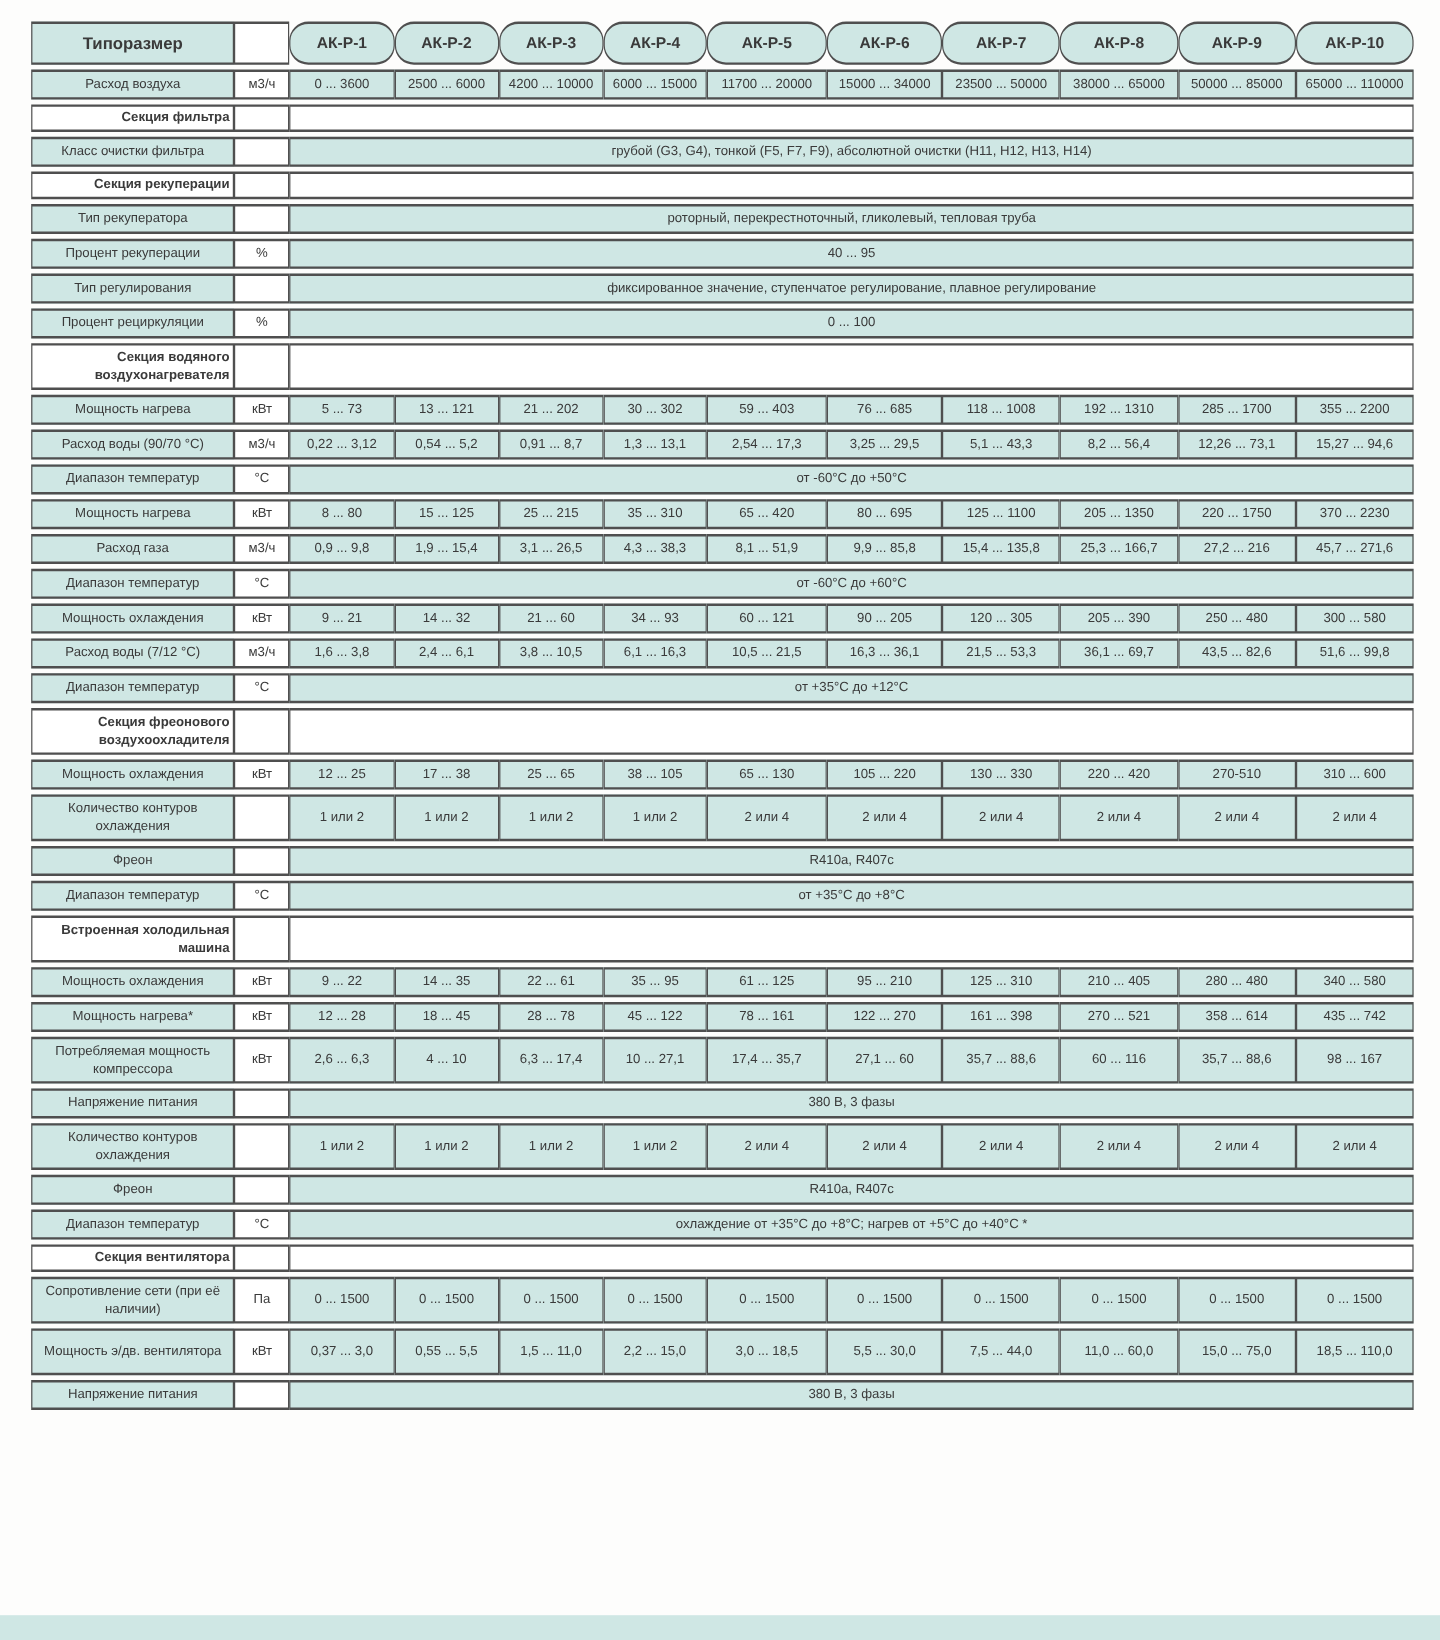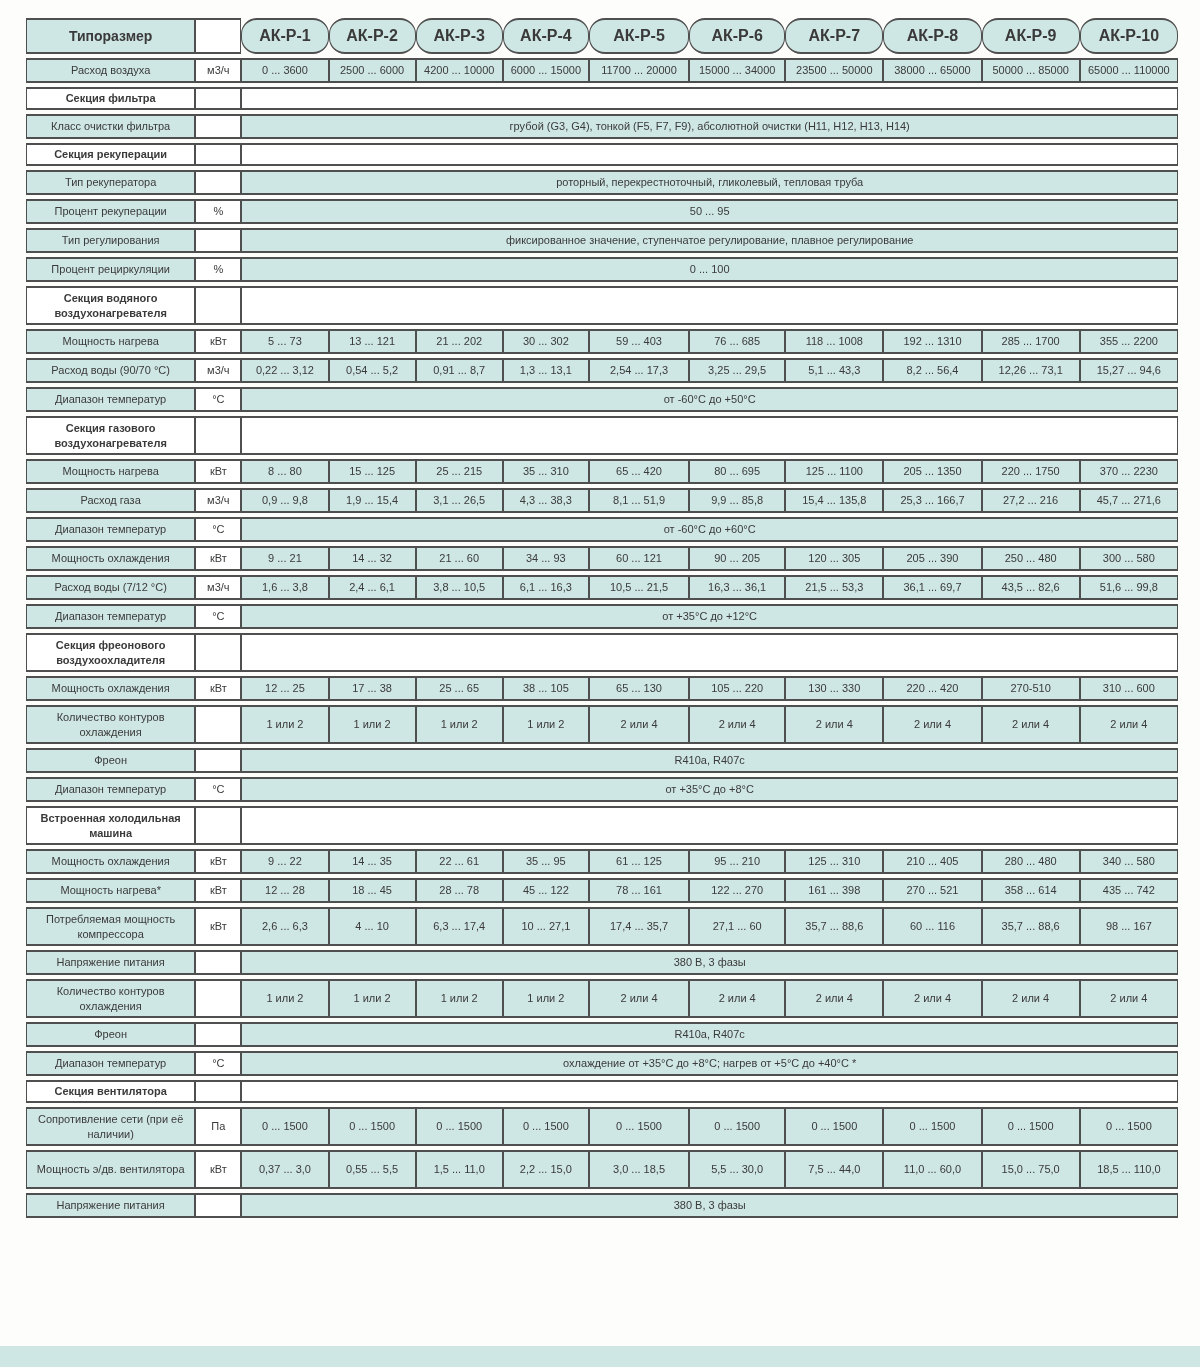--- a/index.html
+++ b/index.html
@@ -29,25 +29,25 @@
     padding:2px 3px;line-height:1.3;height:25px;
     overflow:hidden;
   }
   td.lbl{background:var(--teal);}
   td.unit{background:var(--section-bg);}
   td.val{background:var(--teal);}
   td.sec{background:var(--section-bg);font-weight:bold;}
   td.sec-unit{background:var(--section-bg);}
   td.sec-rest{background:var(--section-bg);}
   tr.tall td{height:39px;}
-  tr.row-section td{height:23px;}
+  tr.row-section td{height:23px;text-align:right;}
   tr.row-section.tall td{height:39px;}
   tr.row-header td{height:36px;font-weight:bold;}
   tr.row-header td.lbl{font-size:14px;}
-  tr.row-header td.val{font-size:16px;border-radius:16px;}
+  tr.row-header td.val{font-size:13px;border-radius:16px;}
   .footer-bar{
     position:absolute;left:0;top:1346px;width:1200px;height:21px;
     background:var(--teal);
   }
 </style>
 </head>
 <body>
 
 <div class="page">
   <table class="spec">
@@ -110,21 +110,21 @@
           <td class="sec-rest" colspan="10"></td>
         </tr>
         <tr class="row-span">
           <td class="lbl">Тип рекуператора</td>
           <td class="unit"></td>
           <td class="val" colspan="10">роторный, перекрестноточный, гликолевый, тепловая труба</td>
         </tr>
         <tr class="row-span">
           <td class="lbl">Процент рекуперации</td>
           <td class="unit">%</td>
-          <td class="val" colspan="10">50 ... 95</td>
+          <td class="val" colspan="10">40 ... 95</td>
         </tr>
         <tr class="row-span">
           <td class="lbl">Тип регулирования</td>
           <td class="unit"></td>
           <td class="val" colspan="10">фиксированное значение, ступенчатое регулирование, плавное регулирование</td>
         </tr>
         <tr class="row-span">
           <td class="lbl">Процент рециркуляции</td>
           <td class="unit">%</td>
           <td class="val" colspan="10">0 ... 100</td>
@@ -160,25 +160,20 @@
           <td class="val">5,1 ... 43,3</td>
           <td class="val">8,2 ... 56,4</td>
           <td class="val">12,26 ... 73,1</td>
           <td class="val">15,27 ... 94,6</td>
         </tr>
         <tr class="row-span">
           <td class="lbl">Диапазон температур</td>
           <td class="unit">°С</td>
           <td class="val" colspan="10">от -60°С до +50°С</td>
         </tr>
-        <tr class="row-section tall">
-          <td class="sec">Секция газового воздухонагревателя</td>
-          <td class="sec-unit"></td>
-          <td class="sec-rest" colspan="10"></td>
-        </tr>
         <tr class="row-data">
           <td class="lbl">Мощность нагрева</td>
           <td class="unit">кВт</td>
           <td class="val">8 ... 80</td>
           <td class="val">15 ... 125</td>
           <td class="val">25 ... 215</td>
           <td class="val">35 ... 310</td>
           <td class="val">65 ... 420</td>
           <td class="val">80 ... 695</td>
           <td class="val">125 ... 1100</td>

